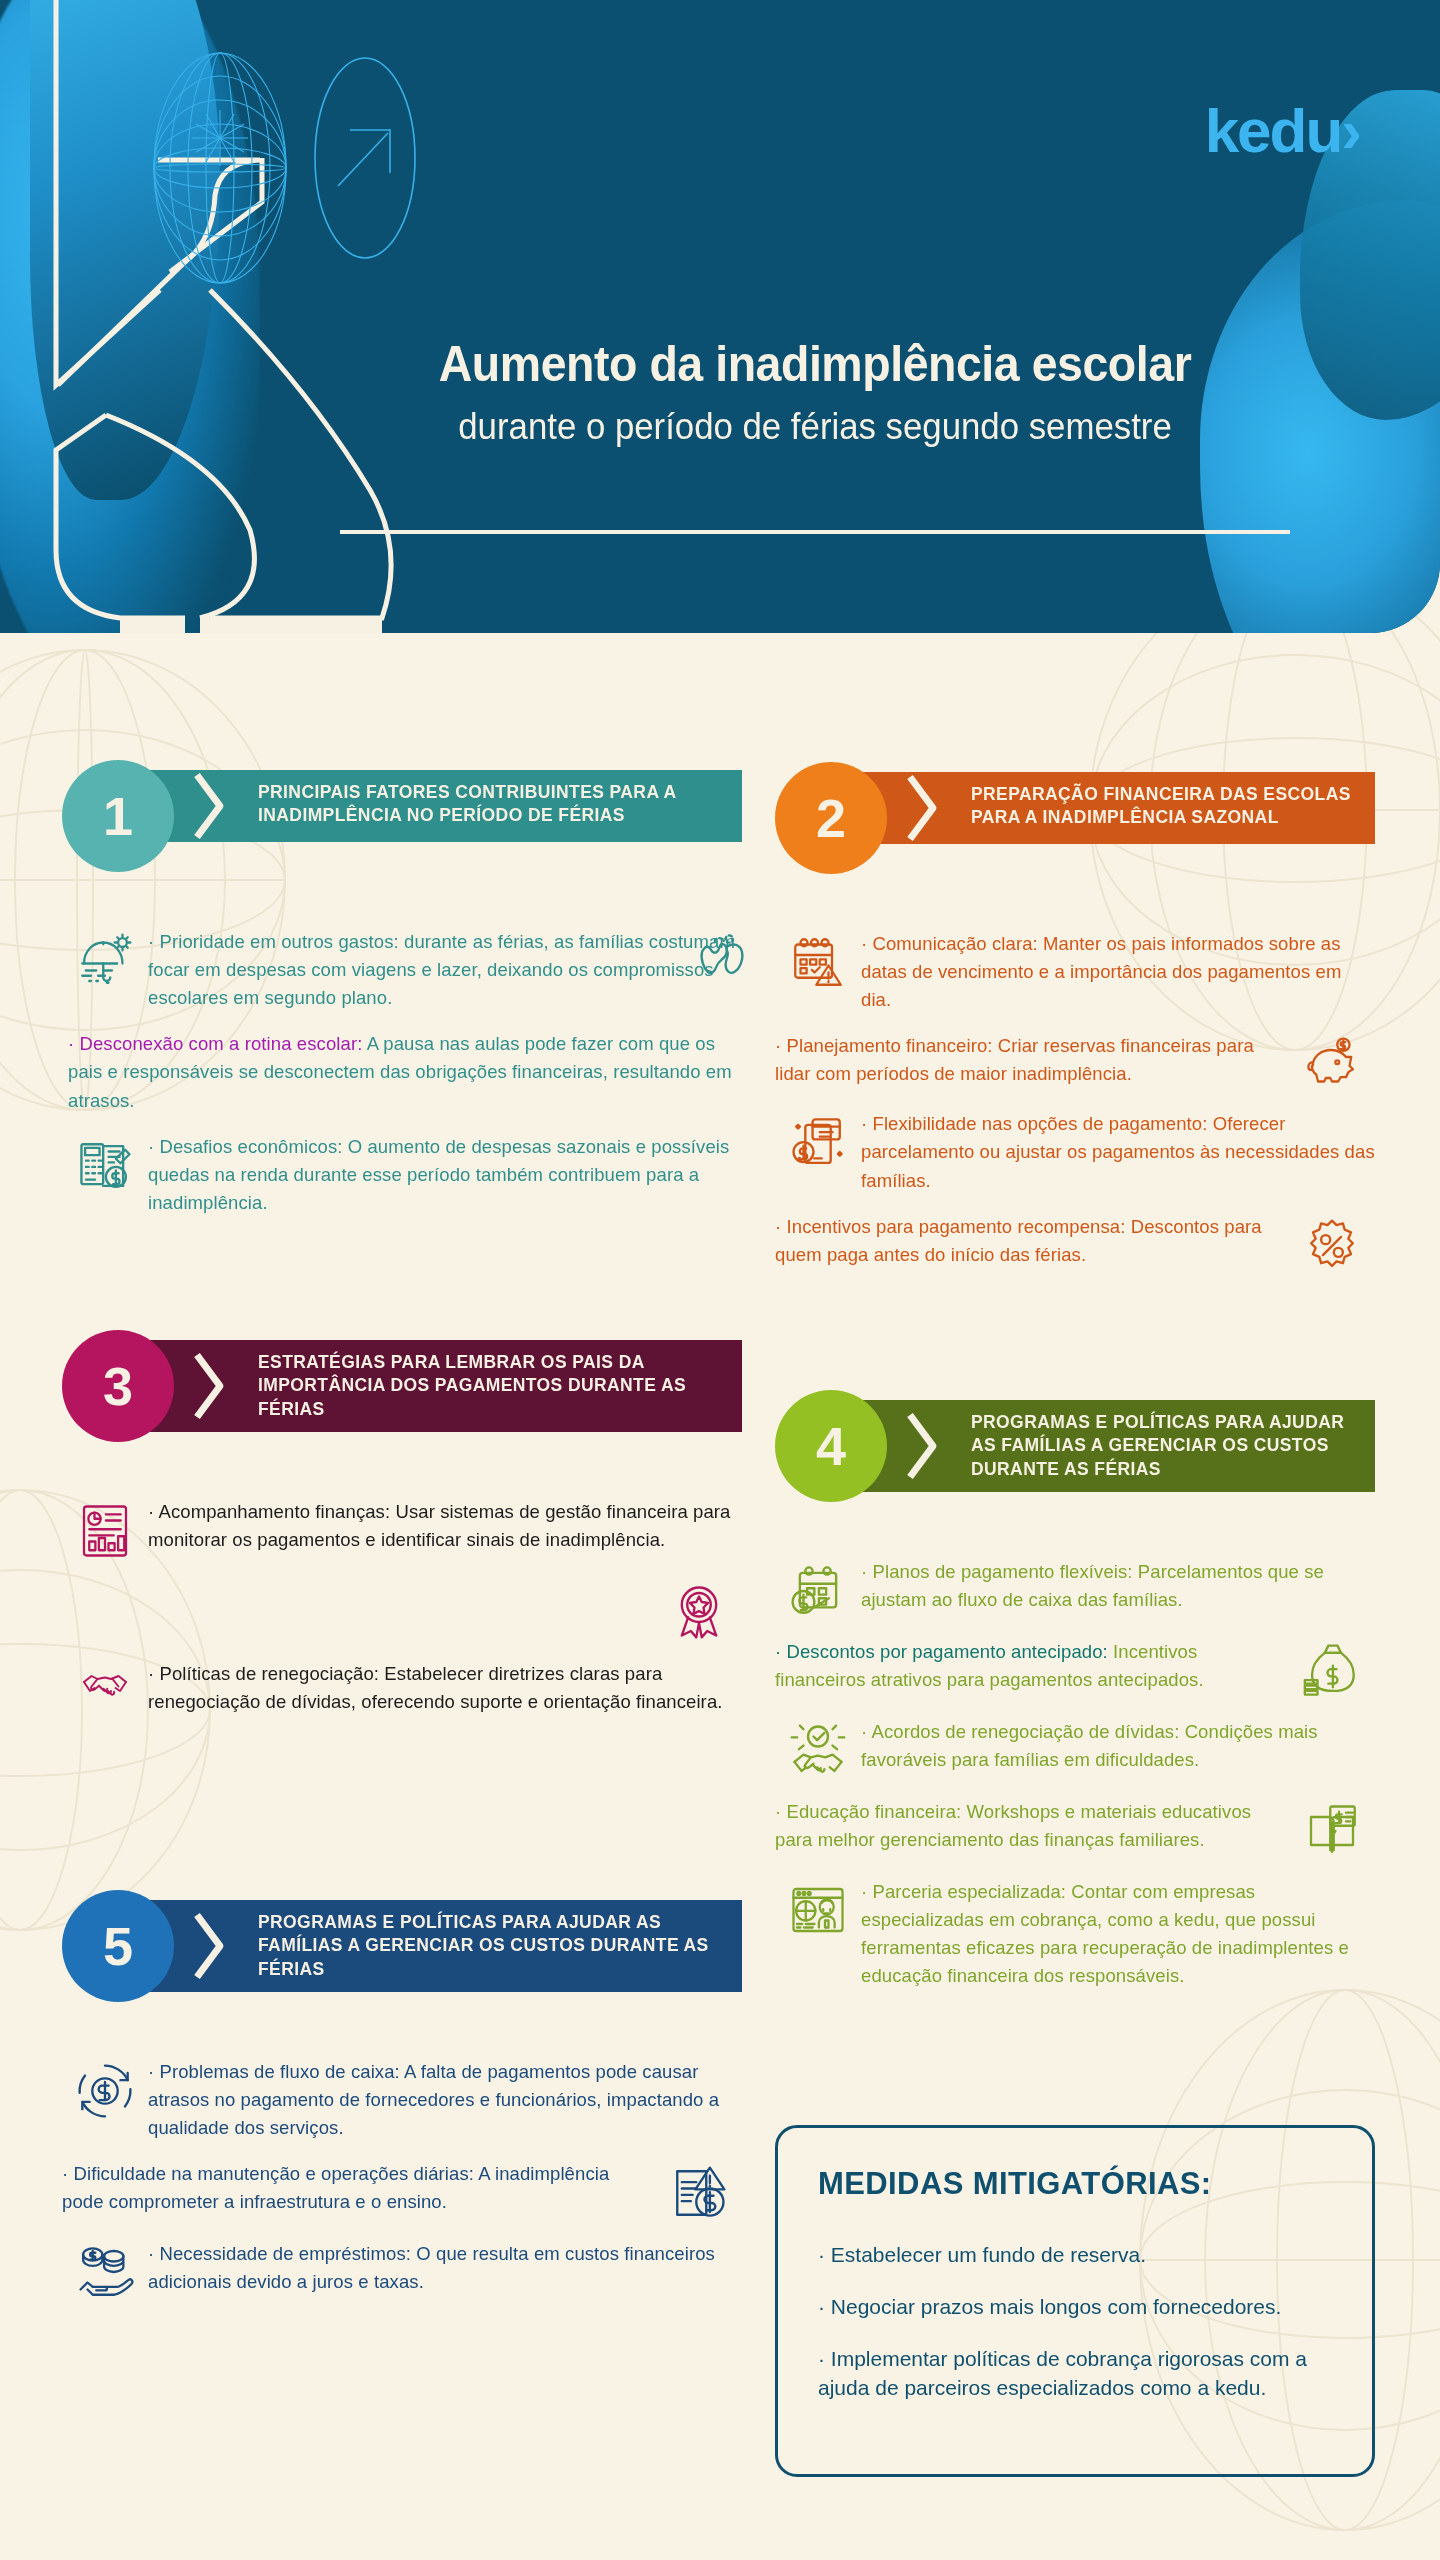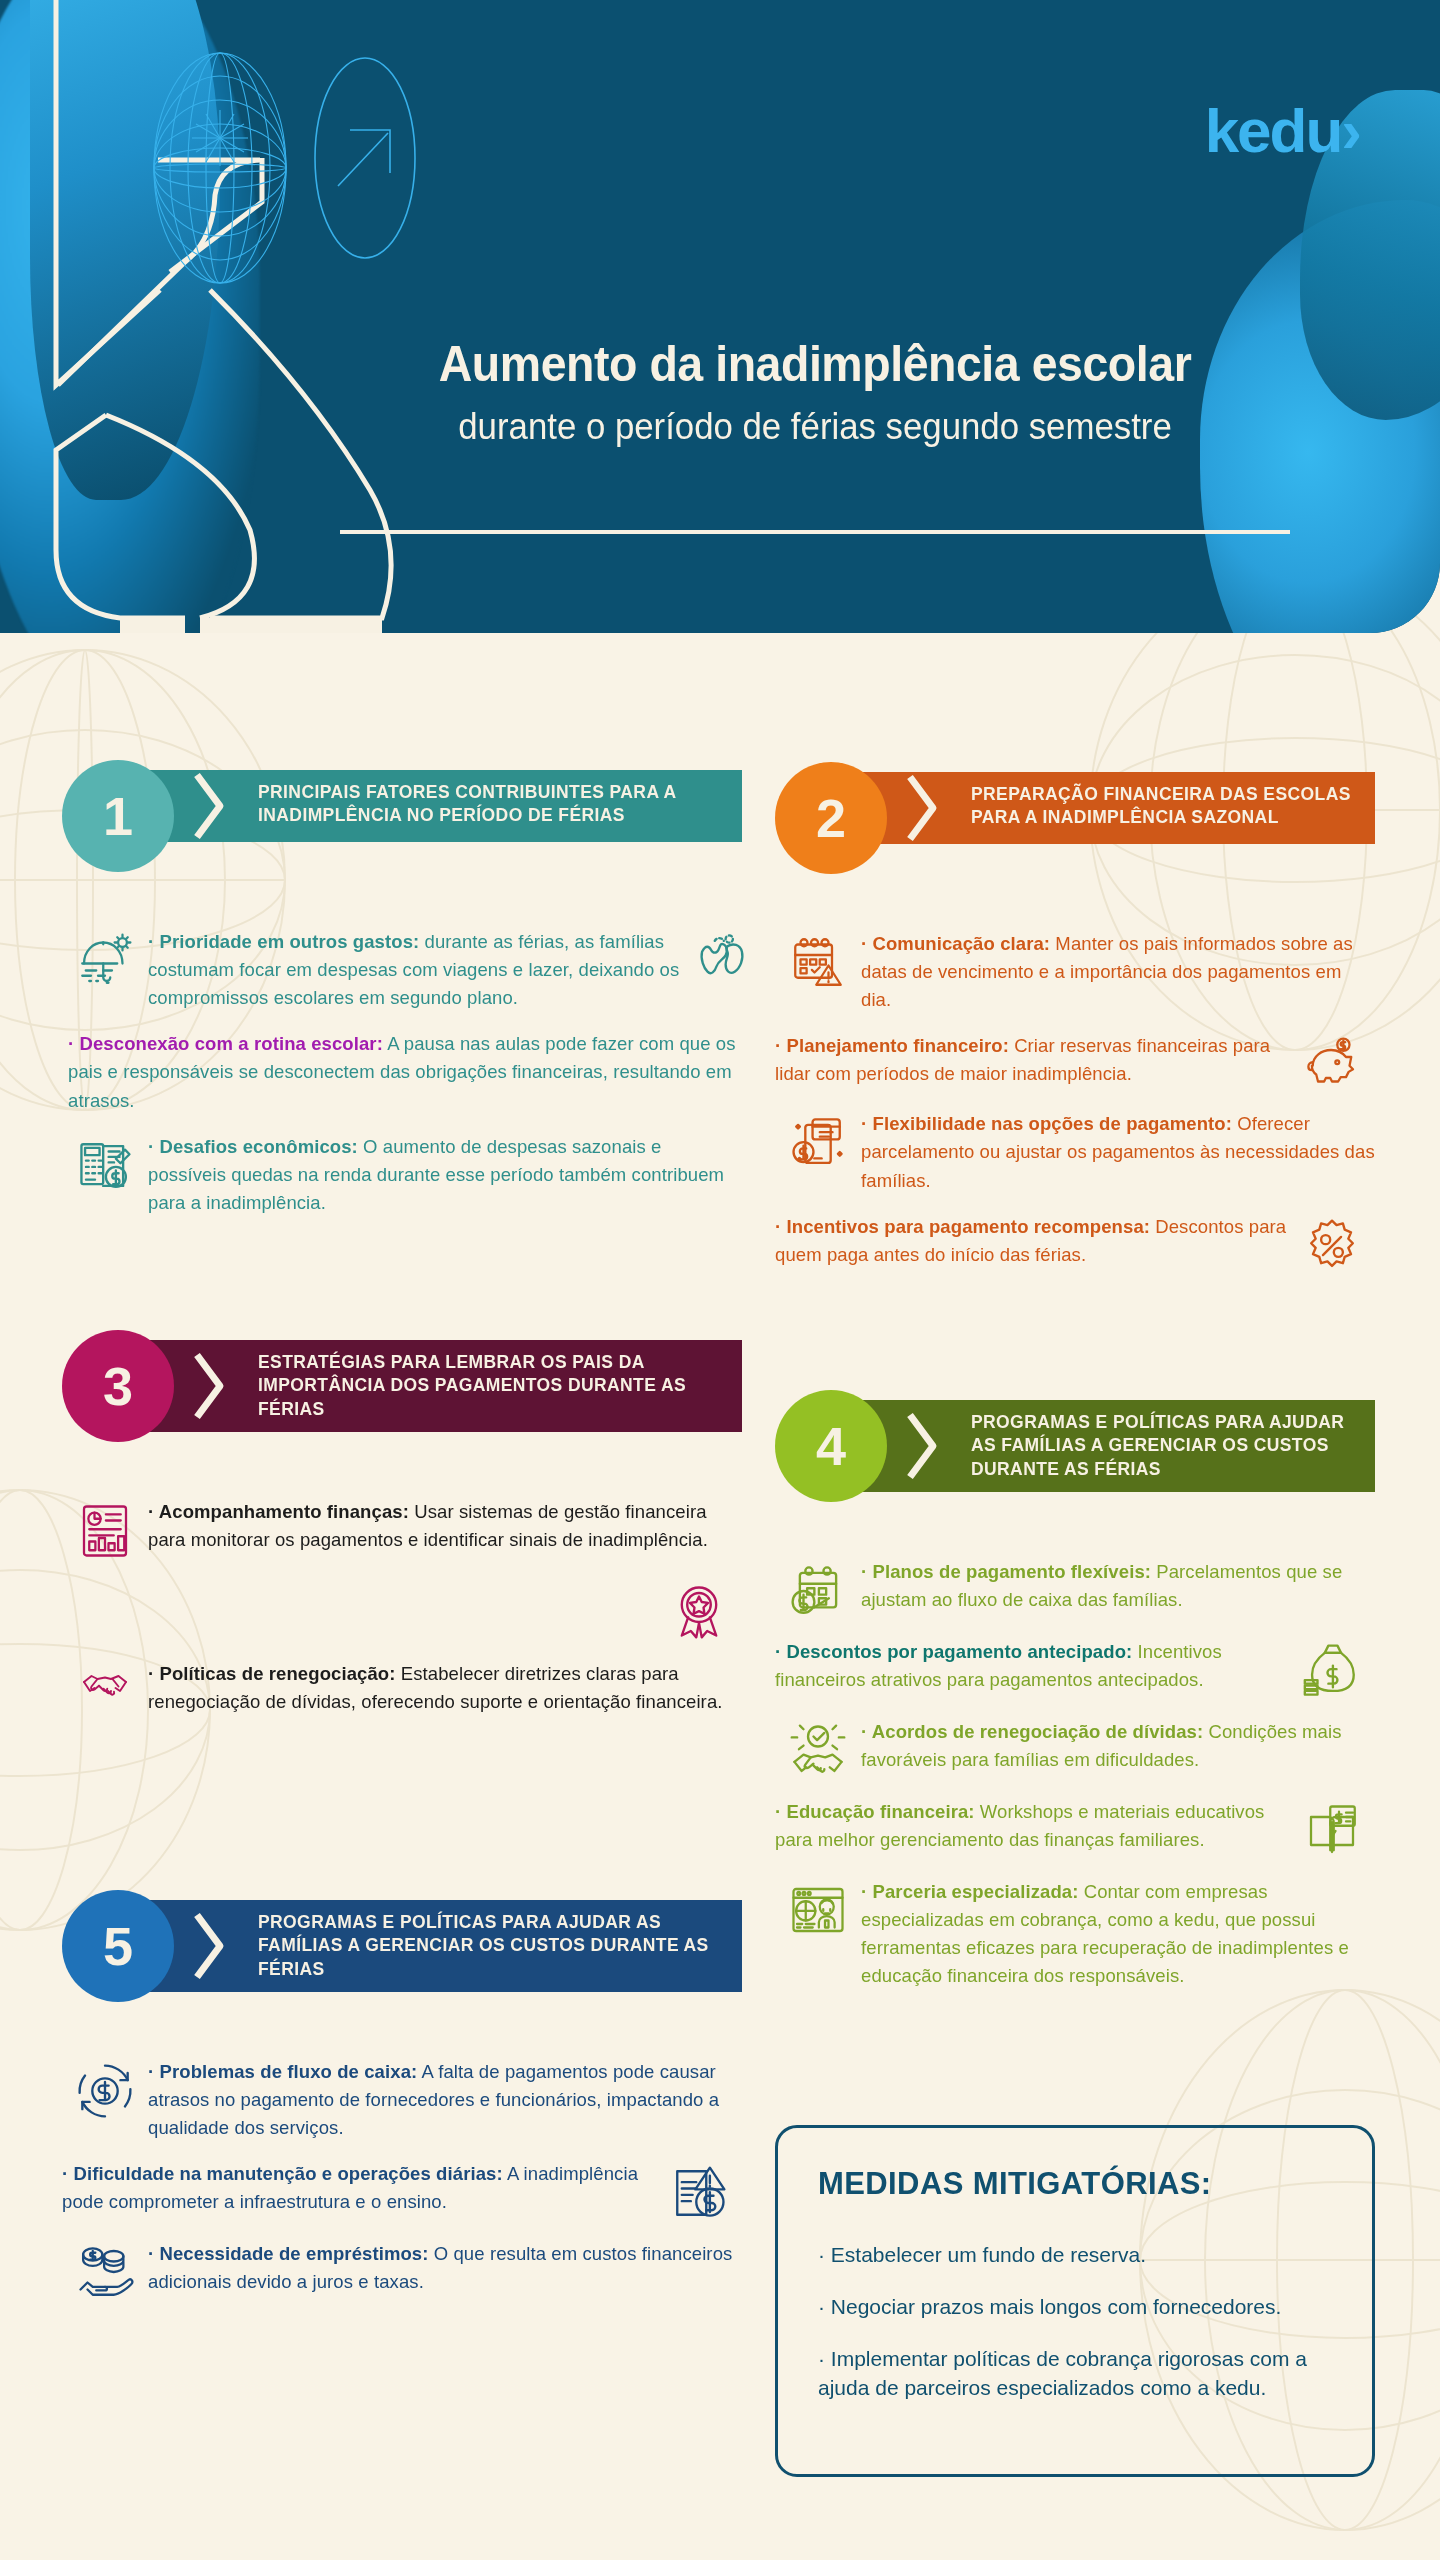--- a/index.html
+++ b/index.html
@@ -94,21 +94,21 @@
   .sec-title{
     color:#f7f1e3;font-size:17.5px;font-weight:bold;letter-spacing:.4px;
     line-height:1.33;text-transform:uppercase;
     font-family:"Liberation Sans Narrow","Liberation Sans",sans-serif;
   }
 
   .item{position:relative;display:flex;align-items:flex-start;margin-top:18px;}
   .item.icon-right{flex-direction:row-reverse;}
   .item .ico{flex:0 0 auto;width:86px;display:flex;align-items:center;justify-content:center;padding-top:4px;}
   .item .txt{font-size:18.5px;line-height:1.52;}
-  .item .txt b{font-weight:bold;}
+  .item .txt b{font-weight:normal;}
   .item.noicon .txt{padding-left:6px;}
 
   
   .txt{letter-spacing:.1px;}
 
   
   .mitbox{
     position:absolute;left:775px;top:2125px;width:600px;height:352px;
     border:3px solid #10506f;border-radius:22px;background:transparent;
     padding:38px 40px 0 40px;

